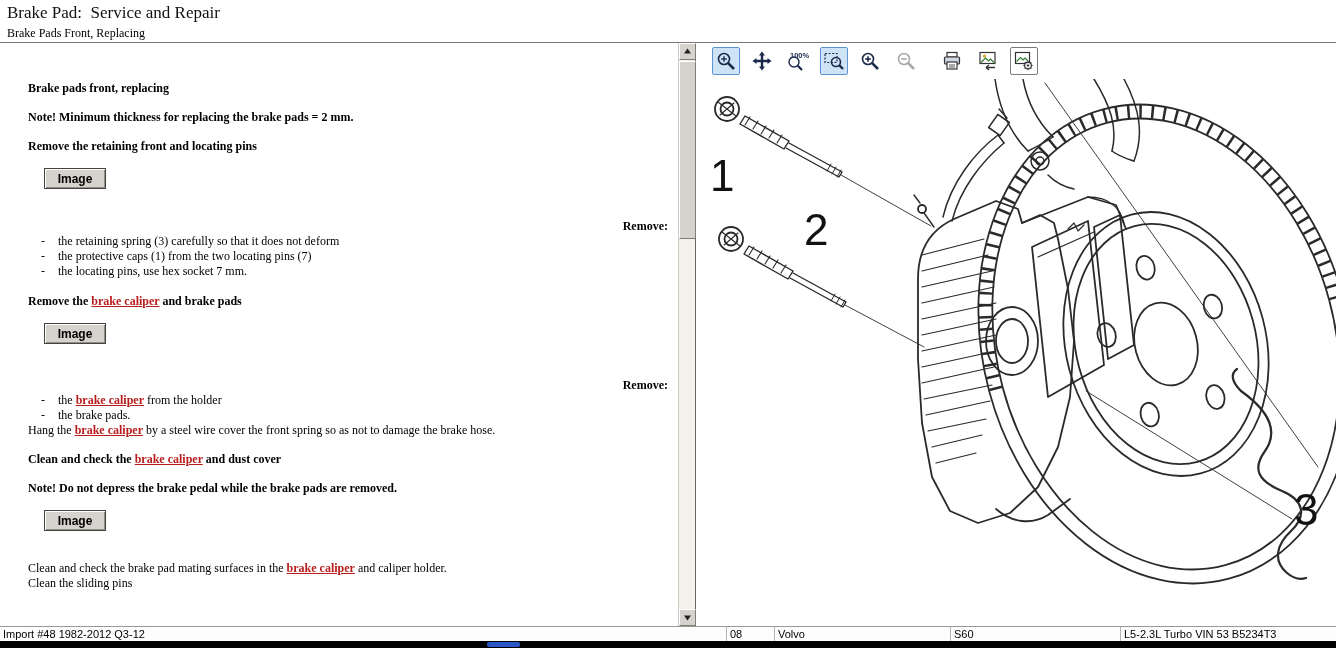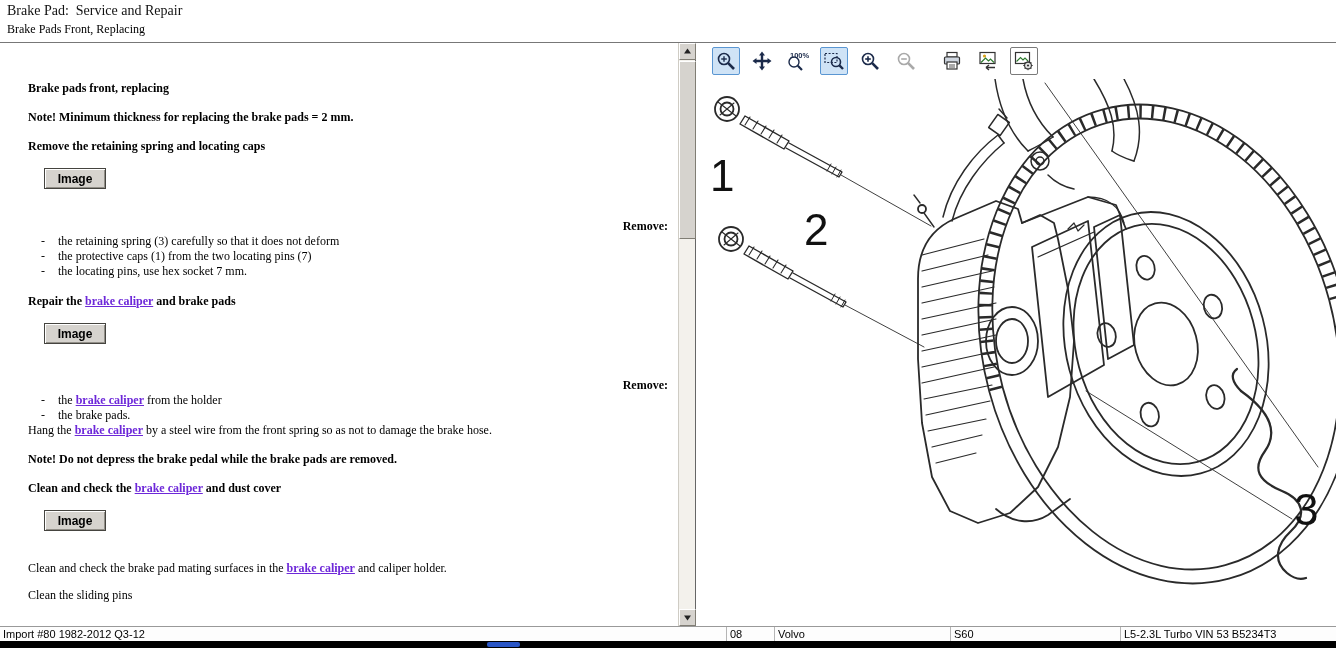--- a/index.html
+++ b/index.html
@@ -5,40 +5,40 @@
   * { box-sizing: border-box; margin: 0; padding: 0; }
   html,body { width:1336px; height:648px; background:#888; }
   .app {
     width:1336px; height:648px; background:#fff; position:relative;
     display:flex; flex-direction:column;
     font-family:"Liberation Serif", serif; color:#000;
     box-shadow: inset 0 0 0 1px #333;
   }
   
   .hdr { height:43px; flex:0 0 auto; border-bottom:1px solid #777; padding:3px 0 0 7px; background:#fff; }
-  .hdr .title { font-size:14px; white-space:pre; color:#111; }
+  .hdr .title { font-size:17px; white-space:pre; color:#111; }
   .hdr .subtitle { font-size:12px; margin-top:3px; }
 
   
   .main { flex:1 1 auto; display:flex; min-height:0; position:relative; }
 
   
   .doc-panel { width:696px; flex:0 0 auto; position:relative; border-right:1px solid #666; background:#fff; }
   .doc-content {
     position:absolute; top:0; left:0; right:17px; bottom:0;
     overflow:hidden; padding:38px 10px 0 28px;
     font-size:12px; line-height:15px;
   }
   .doc-content p { margin:0 0 14px; }
   .b { font-weight:bold; }
   .indent { margin-left:30px;text-align:right; }
   .list { margin:0 0 15px; }
   .li { display:flex; padding-left:13px; line-height:15px; }
   .li .marker { width:17px; flex:0 0 auto; }
-  a.link { color:#6d28d9; font-weight:bold; text-decoration:underline; cursor:pointer; }
+  a.link { color:#b91c1c; font-weight:bold; text-decoration:underline; cursor:pointer; }
   .img-btn {
     display:block; width:62px; height:21px; margin:9px 0 30px 16px;
     background:#d6d3ce; border:1px solid #45443f;
     box-shadow: inset 1px 1px 0 #fff, inset -1px -1px 0 #928f88;
     font:bold 12px "Liberation Sans", sans-serif; text-align:center; cursor:pointer;
   }
   .clipped { margin:0; }
 
   
   .scrollbar { position:absolute; top:0; right:0; bottom:0; width:17px; background:#f3f1ec; border-left:1px solid #cfccc4; }
@@ -91,65 +91,65 @@
     <div class="title">Brake Pad:  Service and Repair</div>
     <div class="subtitle">Brake Pads Front, Replacing</div>
   </div>
 
   <div class="main">
 
     <div class="doc-panel">
       <div class="doc-content">
         <p class="b">Brake pads front, replacing</p>
         <p class="b">Note! Minimum thickness for replacing the brake pads = 2 mm.</p>
-        <p class="b">Remove the retaining spring and locating caps</p>
+        <p class="b">Remove the retaining front and locating pins</p>
 
         <button class="img-btn">Image</button>
 
         <p class="b indent" style="margin-bottom:0;">Remove:</p>
         <div class="list">
           <div class="li">
             <span class="marker">-</span>
             <span>the retaining spring (3) carefully so that it does not deform</span>
           </div>
           <div class="li">
             <span class="marker">-</span>
             <span>the protective caps (1) from the two locating pins (7)</span>
           </div>
           <div class="li">
             <span class="marker">-</span>
             <span>the locating pins, use hex socket 7 mm.</span>
           </div>
         </div>
 
-        <p class="b"><span>Repair the </span><a class="link">brake caliper</a><span> and brake pads</span></p>
+        <p class="b"><span>Remove the </span><a class="link">brake caliper</a><span> and brake pads</span></p>
 
         <button class="img-btn" style="margin-bottom:34px;">Image</button>
 
         <p class="b indent" style="margin-bottom:0;">Remove:</p>
         <div class="list" style="margin-bottom:0;">
           <div class="li">
             <span class="marker">-</span>
             <span><span>the </span><a class="link">brake caliper</a><span> from the holder</span></span>
           </div>
           <div class="li">
             <span class="marker">-</span>
             <span>the brake pads.</span>
           </div>
         </div>
 
-        <p><span>Hang the </span><a class="link">brake caliper</a><span> by a steel wire from the front spring so as not to damage the brake hose.</span></p>
+        <p><span>Hang the </span><a class="link">brake caliper</a><span> by a steel wire cover the front spring so as not to damage the brake hose.</span></p>
+
+        <p class="b"><span>Clean and check the </span><a class="link">brake caliper</a><span> and dust cover</span></p>
 
         <p class="b">Note! Do not depress the brake pedal while the brake pads are removed.</p>
 
-        <p class="b"><span>Clean and check the </span><a class="link">brake caliper</a><span> and dust cover</span></p>
-
         <button class="img-btn">Image</button>
 
-        <p style="margin-bottom:12px;"><span>Clean and check the brake pad mating surfaces in the </span><a class="link">brake caliper</a><span> and caliper holder.</span></p>
+        <p style="margin-bottom:0;"><span>Clean and check the brake pad mating surfaces in the </span><a class="link">brake caliper</a><span> and caliper holder.</span></p>
 
         <p class="clipped">Clean the sliding pins</p>
       </div>
 
       <div class="scrollbar">
         <div class="sb-btn up">
           <svg width="9" height="9" viewBox="0 0 9 9">
               <path d="M4.5 1.5 L8 6.5 H1 Z" fill="#222"></path>
             </svg>
         </div>
@@ -351,21 +351,21 @@
               <text x="108" y="166">2</text>
               <text x="598" y="446">3</text>
             </g>
           </g>
         </svg>
       </div>
     </div>
   </div>
 
   <div class="statusbar">
-    <div class="cell">Import #80 1982-2012 Q3-12</div>
+    <div class="cell">Import #48 1982-2012 Q3-12</div>
     <div class="cell">08</div>
     <div class="cell">Volvo</div>
     <div class="cell">S60</div>
     <div class="cell">L5-2.3L Turbo VIN 53 B5234T3</div>
   </div>
 
   <div class="taskbar-strip">
     <div class="blue"></div>
   </div>
 

